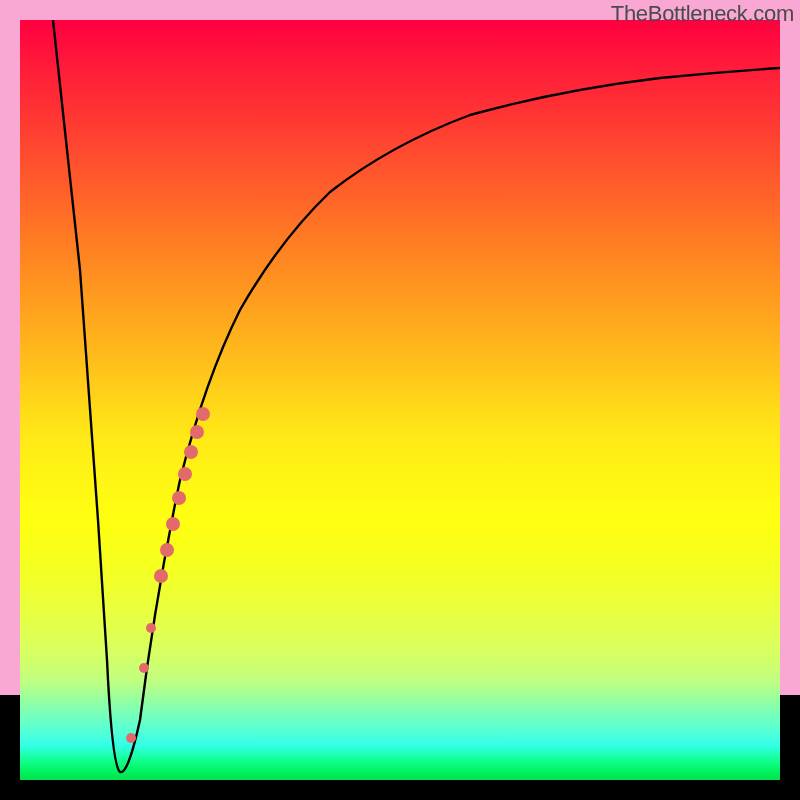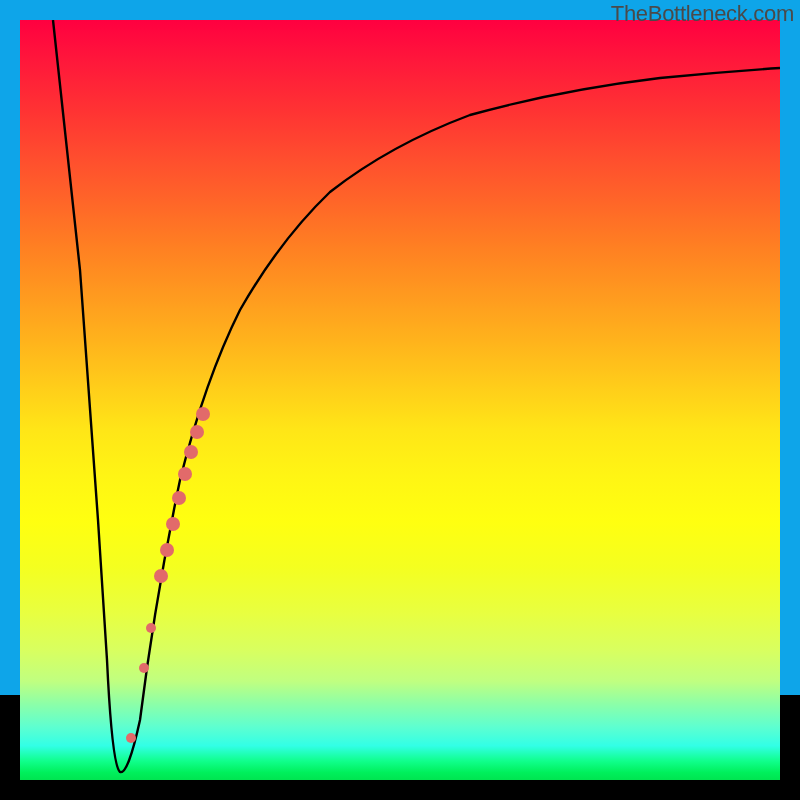--- a/index.html
+++ b/index.html
@@ -7,21 +7,21 @@
     padding: 0;
     width: 800px;
     height: 800px;
     overflow: hidden;
     background: #000;
     font-family: Arial, Helvetica, sans-serif;
   }
   .outer {
     width: 800px;
     height: 695px;
-    background: #0ea5e9;
+    background: #f9a8d4;
     position: relative;
   }
   .plot {
     position: absolute;
     left: 20px;
     top: 20px;
     width: 760px;
     height: 760px;
     
     background: linear-gradient(

